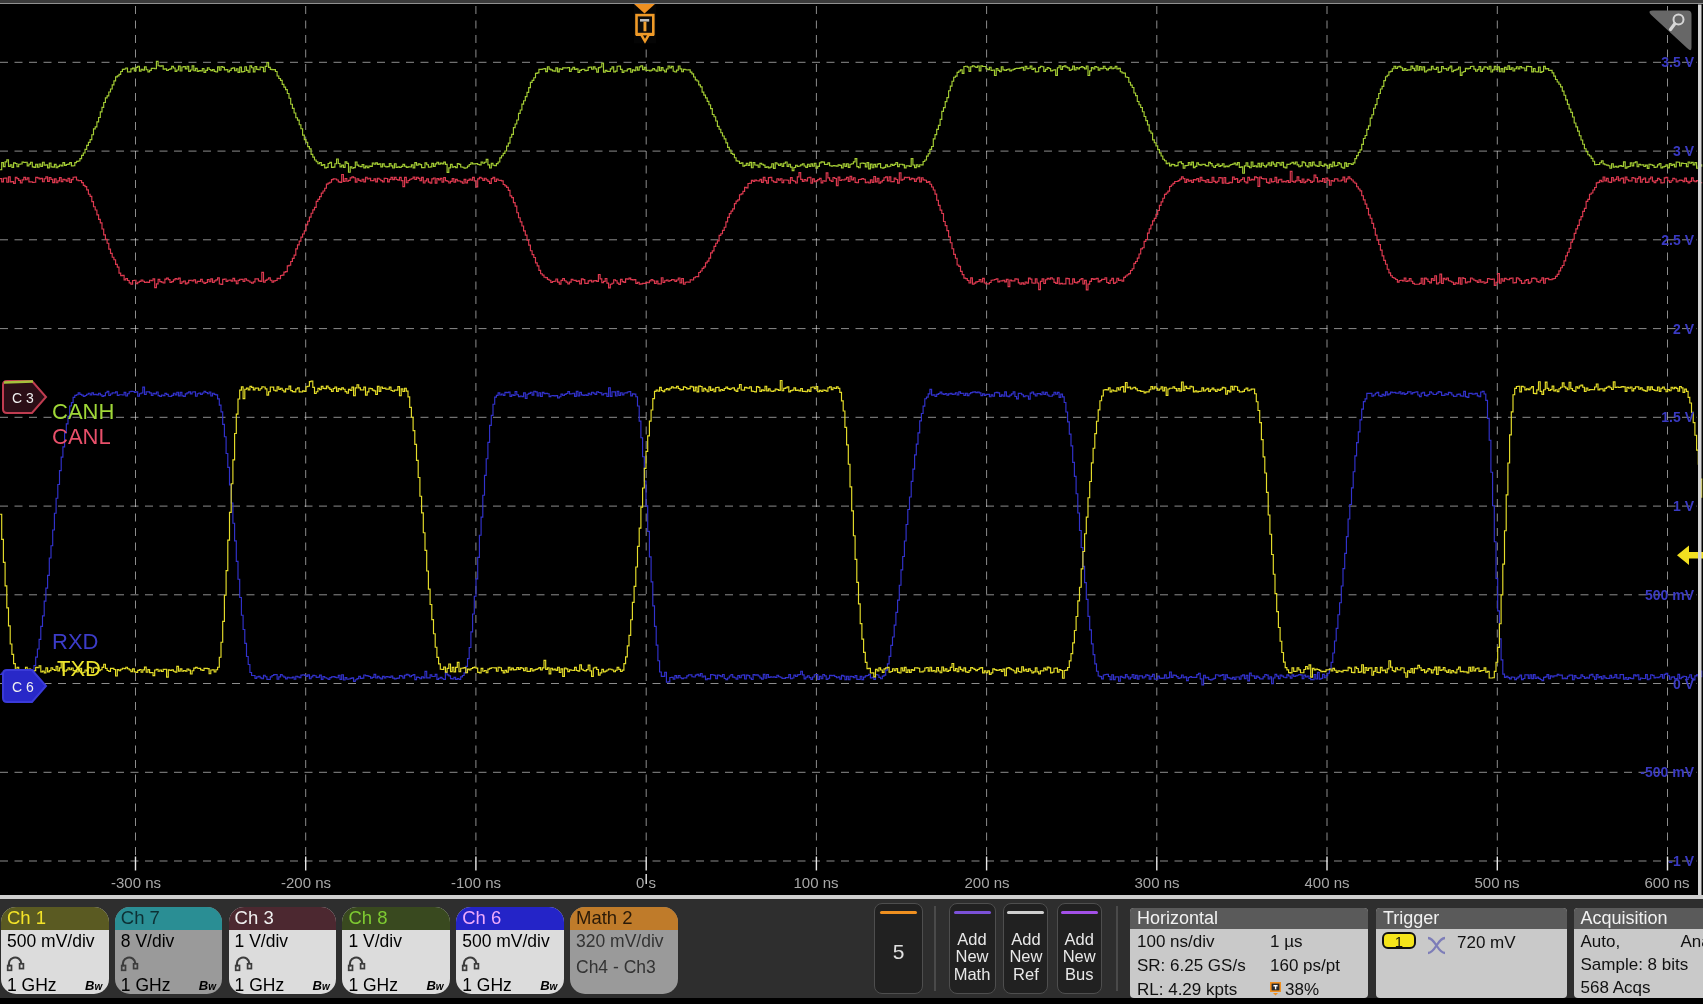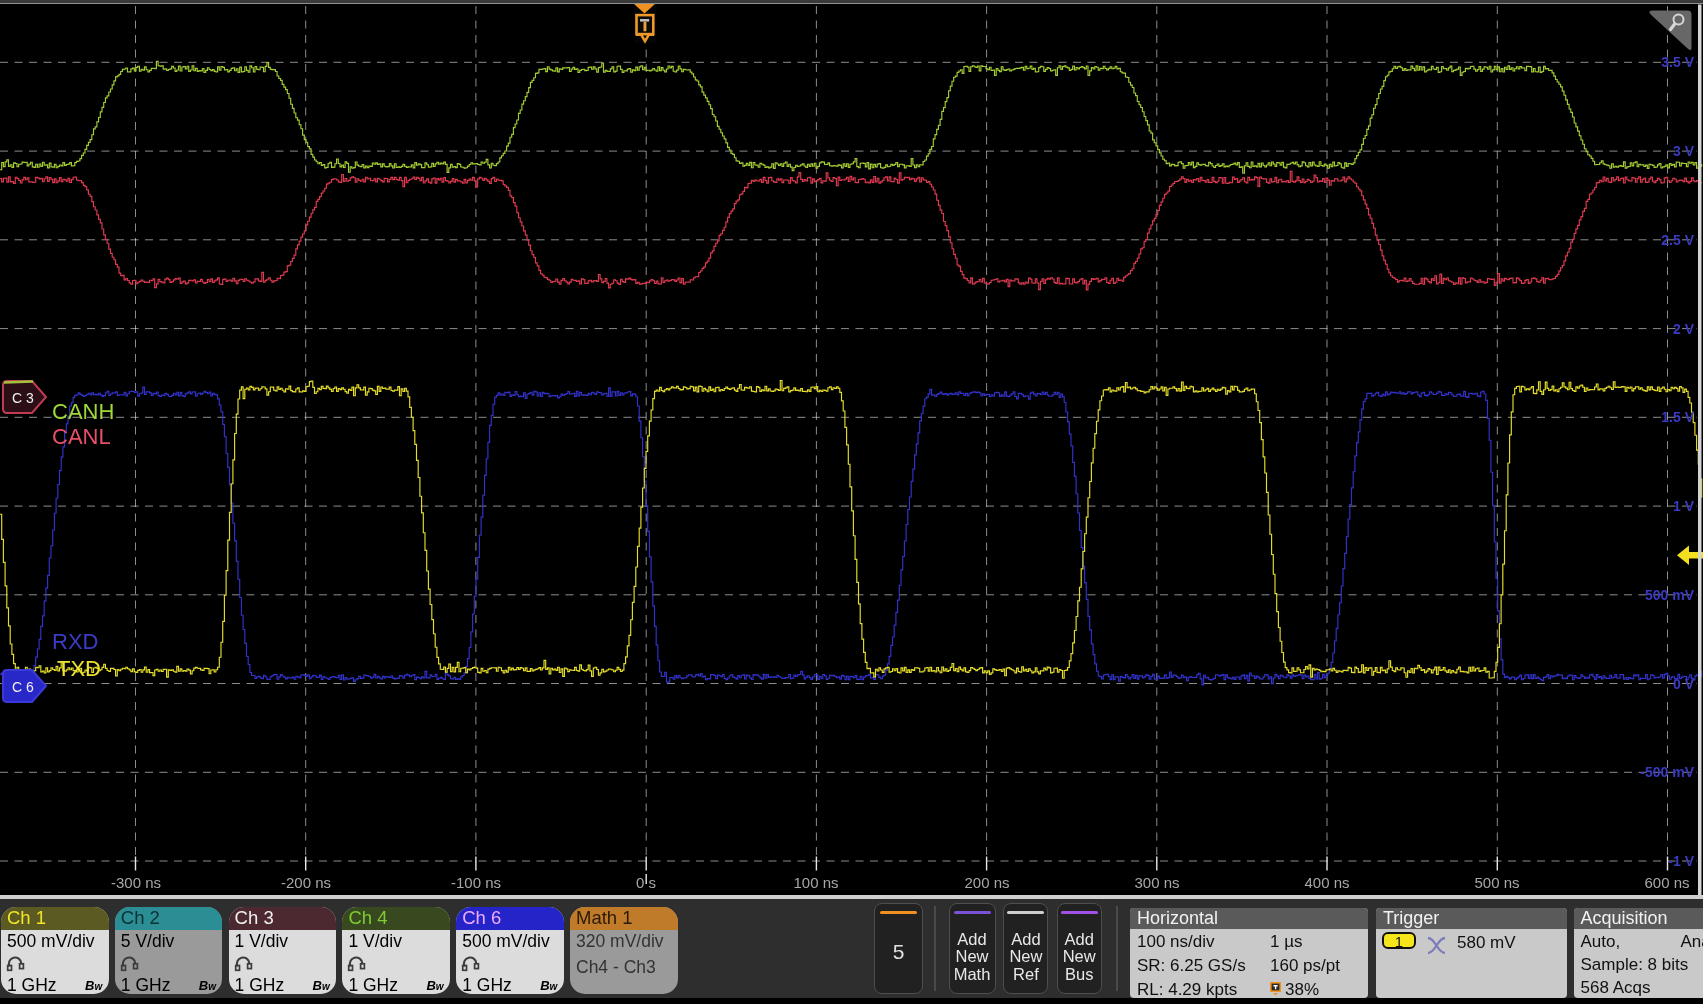--- a/index.html
+++ b/index.html
@@ -88,61 +88,61 @@
       <div class="bhdr" style="background:#5a5a22;color:#f4e428">Ch 1</div>
       <div class="brow" style="top:25px">500 mV/div</div>
       <svg width="22" height="20" viewBox="0 0 22 20" style="position:absolute;left:5px;top:48px">
         <path d="M3.6 11.5 A6.2 6.2 0 1 1 15.3 8.3" stroke="#3c3c3c" stroke-width="2.1" fill="none"></path>
         <rect x="1.7" y="10.5" width="3.8" height="4.8" fill="none" stroke="#3c3c3c" stroke-width="1.7"></rect>
         <rect x="13.6" y="8.8" width="3.8" height="4.8" fill="none" stroke="#3c3c3c" stroke-width="1.7"></rect>
       </svg>
       <div class="brow" style="top:69px">1 GHz<span class="bwico">B<span style="font-size:10px">w</span></span></div>
     </div>
     <div class="badge" style="left:114.8px;background:#9a9a9a">
-      <div class="bhdr" style="background:#2a8e94;color:#0d3034">Ch 2</div>
-      <div class="brow" style="top:25px">5 V/div</div>
+      <div class="bhdr" style="background:#2a8e94;color:#0d3034">Ch 7</div>
+      <div class="brow" style="top:25px">8 V/div</div>
       <svg width="22" height="20" viewBox="0 0 22 20" style="position:absolute;left:5px;top:48px">
         <path d="M3.6 11.5 A6.2 6.2 0 1 1 15.3 8.3" stroke="#3c3c3c" stroke-width="2.1" fill="none"></path>
         <rect x="1.7" y="10.5" width="3.8" height="4.8" fill="none" stroke="#3c3c3c" stroke-width="1.7"></rect>
         <rect x="13.6" y="8.8" width="3.8" height="4.8" fill="none" stroke="#3c3c3c" stroke-width="1.7"></rect>
       </svg>
       <div class="brow" style="top:69px">1 GHz<span class="bwico">B<span style="font-size:10px">w</span></span></div>
     </div>
     <div class="badge" style="left:228.6px;background:#dcdcdc">
       <div class="bhdr" style="background:#4c2830;color:#f0f0f0">Ch 3</div>
       <div class="brow" style="top:25px">1 V/div</div>
       <svg width="22" height="20" viewBox="0 0 22 20" style="position:absolute;left:5px;top:48px">
         <path d="M3.6 11.5 A6.2 6.2 0 1 1 15.3 8.3" stroke="#3c3c3c" stroke-width="2.1" fill="none"></path>
         <rect x="1.7" y="10.5" width="3.8" height="4.8" fill="none" stroke="#3c3c3c" stroke-width="1.7"></rect>
         <rect x="13.6" y="8.8" width="3.8" height="4.8" fill="none" stroke="#3c3c3c" stroke-width="1.7"></rect>
       </svg>
       <div class="brow" style="top:69px">1 GHz<span class="bwico">B<span style="font-size:10px">w</span></span></div>
     </div>
     <div class="badge" style="left:342.4px;background:#dcdcdc">
-      <div class="bhdr" style="background:#39491f;color:#7ecb32">Ch 4</div>
+      <div class="bhdr" style="background:#39491f;color:#7ecb32">Ch 8</div>
       <div class="brow" style="top:25px">1 V/div</div>
       <svg width="22" height="20" viewBox="0 0 22 20" style="position:absolute;left:5px;top:48px">
         <path d="M3.6 11.5 A6.2 6.2 0 1 1 15.3 8.3" stroke="#3c3c3c" stroke-width="2.1" fill="none"></path>
         <rect x="1.7" y="10.5" width="3.8" height="4.8" fill="none" stroke="#3c3c3c" stroke-width="1.7"></rect>
         <rect x="13.6" y="8.8" width="3.8" height="4.8" fill="none" stroke="#3c3c3c" stroke-width="1.7"></rect>
       </svg>
       <div class="brow" style="top:69px">1 GHz<span class="bwico">B<span style="font-size:10px">w</span></span></div>
     </div>
     <div class="badge" style="left:456.2px;background:#dcdcdc">
       <div class="bhdr" style="background:#2424c8;color:#f0abfc">Ch 6</div>
       <div class="brow" style="top:25px">500 mV/div</div>
       <svg width="22" height="20" viewBox="0 0 22 20" style="position:absolute;left:5px;top:48px">
         <path d="M3.6 11.5 A6.2 6.2 0 1 1 15.3 8.3" stroke="#3c3c3c" stroke-width="2.1" fill="none"></path>
         <rect x="1.7" y="10.5" width="3.8" height="4.8" fill="none" stroke="#3c3c3c" stroke-width="1.7"></rect>
         <rect x="13.6" y="8.8" width="3.8" height="4.8" fill="none" stroke="#3c3c3c" stroke-width="1.7"></rect>
       </svg>
       <div class="brow" style="top:69px">1 GHz<span class="bwico">B<span style="font-size:10px">w</span></span></div>
     </div>
     <div class="badge" style="left:570.0px;background:#9a9a9a">
-      <div class="bhdr" style="background:#bf7b2a;color:#2a1a08">Math 1</div>
+      <div class="bhdr" style="background:#bf7b2a;color:#2a1a08">Math 2</div>
       <div class="brow" style="top:25px;color:#333">320 mV/div</div>
       <div class="brow" style="top:51px;color:#333">Ch4 - Ch3</div>
     </div>
 
 <div class="btn" style="left:874px;width:49px">
       <div class="bline" style="background:#ef9020"></div>
       <div class="btxt" style="top:36px;font-size:21px">5</div>
     </div>
 <div class="vsep" style="left:933.5px"></div>
 <div class="btn" style="left:948.5px;width:47px">
@@ -175,21 +175,21 @@
           </span><span style="position:absolute;left:148px">38%</span></div>
  </div>
 </div>
 <div class="panel" style="left:1376px;width:191px">
  <div class="phdr">Trigger</div>
  <div class="pbody">
   <div style="position:absolute;left:6px;top:3px;width:34px;height:17px;background:#f5e51a;border:2px solid #111;border-radius:6px;color:#111;text-align:center;font-size:15px;line-height:16px">1</div>
   <svg width="22" height="19" viewBox="0 0 22 19" style="position:absolute;left:50px;top:7px">
           <path d="M2 17 C9.5 17 11.5 2 19 2 M2 2 C9.5 2 11.5 17 19 17" stroke="#7d7db8" stroke-width="2.3" fill="none"></path>
         </svg>
-  <div style="position:absolute;left:81px;top:4px">580 mV</div>
+  <div style="position:absolute;left:81px;top:4px">720 mV</div>
  </div>
 </div>
 <div class="panel" style="left:1573.5px;width:133px">
  <div class="phdr">Acquisition</div>
  <div class="pbody">
   <div class="prow" style="top:3px"><span>Auto,</span><span style="position:absolute;left:100px">Analyze</span></div>
   <div class="prow" style="top:26px"><span>Sample: 8 bits</span></div>
   <div class="prow" style="top:49px"><span>568 Acqs</span></div>
  </div>
 </div>

